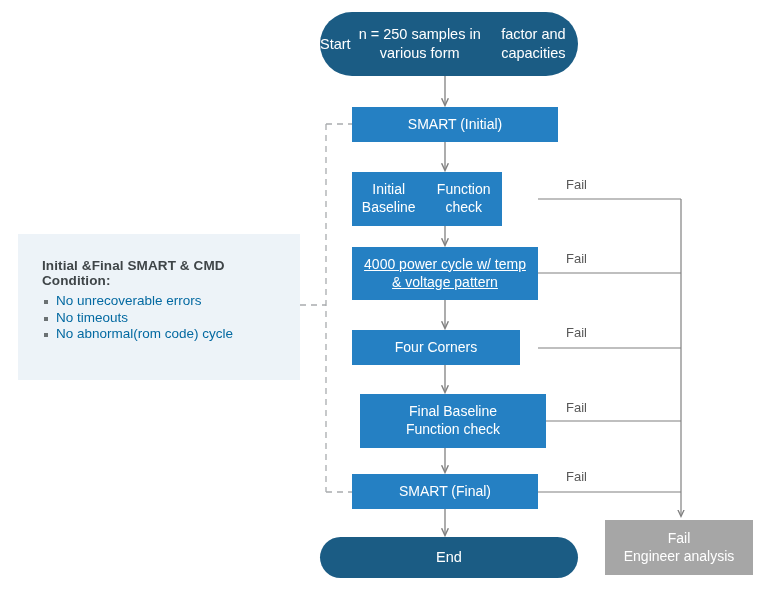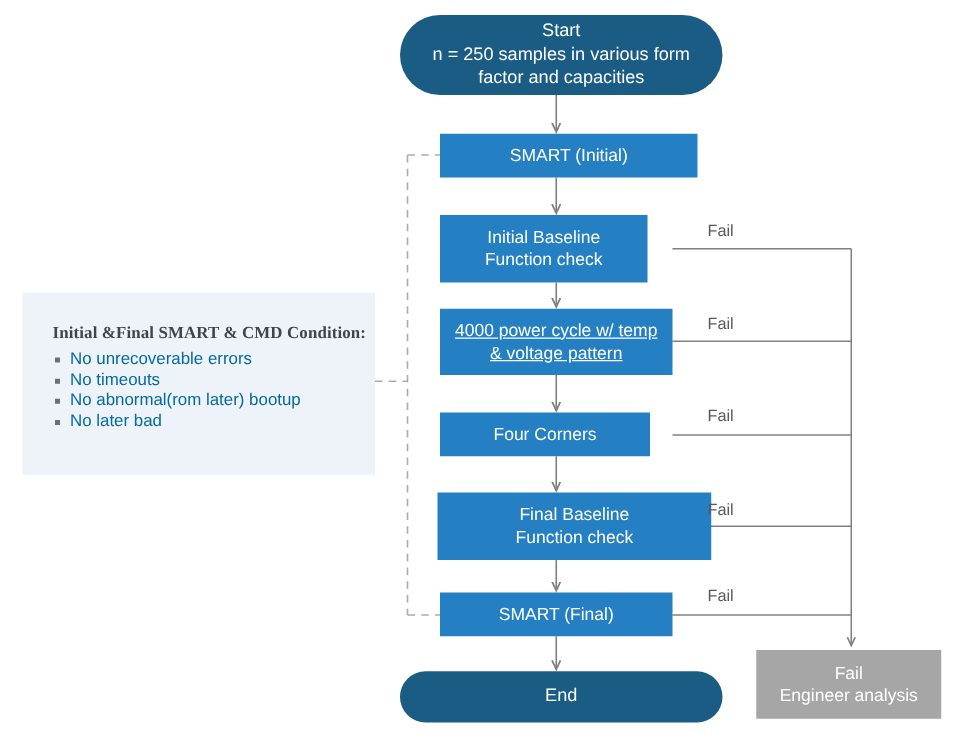--- a/index.html
+++ b/index.html
@@ -47,21 +47,20 @@
     background:#edf3f8;
     box-sizing:border-box;
     padding:24px 0 0 24px;
   }
   #infobox .ib-title{
     font-size:13.5px;
     font-weight:bold;
     color:#3f4548;
     margin:0 4px 5px 0;
     letter-spacing:0.1px;
-    font-family:Liberation Serif, serif;
   }
   #infobox ul{
     list-style:none;
     margin:0;padding:0;
   }
   #infobox li{
     font-size:13.5px;
     color:#0369a1;
     padding:0 0 1.5px 14px;
     position:relative;
@@ -127,50 +126,49 @@
       <path d="M326,124 L352,124"></path>
       <path d="M326,492 L352,492"></path>
     </g>
   </svg>
 
   <div id="infobox">
     <div class="ib-title">Initial &amp;Final SMART &amp; CMD Condition:</div>
     <ul>
       <li>No unrecoverable errors</li>
       <li>No timeouts</li>
-      <li>No abnormal(rom later) bootup</li>
-      <li>No later bad</li>
+      <li>No abnormal(rom code) cycle</li>
     </ul>
   </div>
 
-  <div class="node terminator" style="left:320px;top:12px;width:258px;height:64px;flex-direction:column;">
+  <div class="node terminator" style="left:320px;top:12px;width:258px;height:64px;">
     <span>Start</span>
     <span>n = 250 samples in various form</span>
     <span>factor and capacities</span>
   </div>
 
   <div class="node process" style="left:352px;top:107px;width:206px;height:35px;">
     <span>SMART (Initial)</span>
   </div>
 
-  <div class="node process" style="left:352px;top:172px;width:166px;height:54px;flex-direction:column;text-align:center;">
+  <div class="node process" style="left:352px;top:172px;width:150px;height:54px;text-align:center;">
     <span>Initial Baseline</span>
     <span>Function check</span>
   </div>
 
   <div class="node process" style="left:352px;top:247px;width:186px;height:53px;flex-direction:column;text-decoration:underline;">
     <span>4000 power cycle w/ temp</span>
     <span>&amp; voltage pattern</span>
   </div>
 
   <div class="node process" style="left:352px;top:330px;width:168px;height:35px;">
     <span>Four Corners</span>
   </div>
 
-  <div class="node process" style="left:350px;top:394px;width:219px;height:54px;flex-direction:column;">
+  <div class="node process" style="left:360px;top:394px;width:186px;height:54px;flex-direction:column;">
     <span>Final Baseline</span>
     <span>Function check</span>
   </div>
 
   <div class="node terminator" style="left:320px;top:537px;width:258px;height:41px;">
     <span>End</span>
   </div>
 
   <div class="node process" style="left:352px;top:474px;width:186px;height:35px;">
     <span>SMART (Final)</span>

